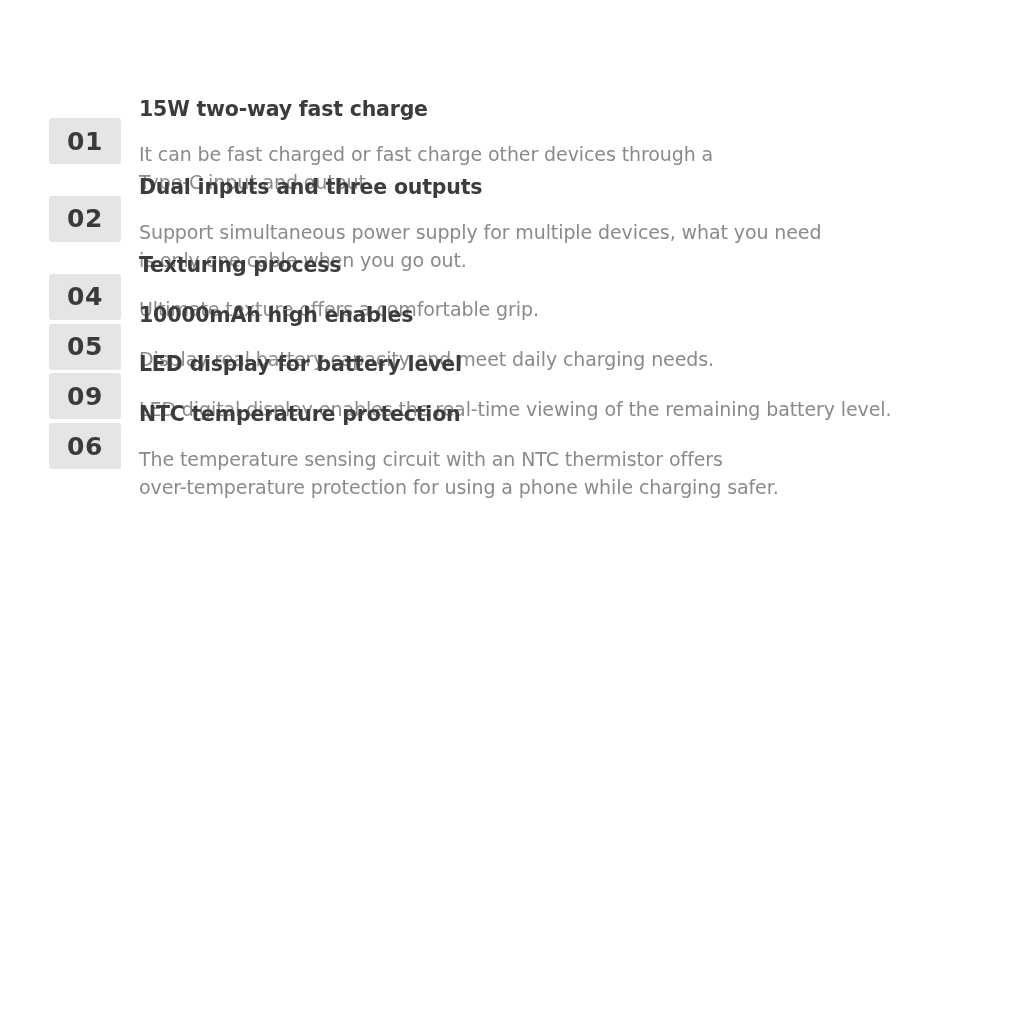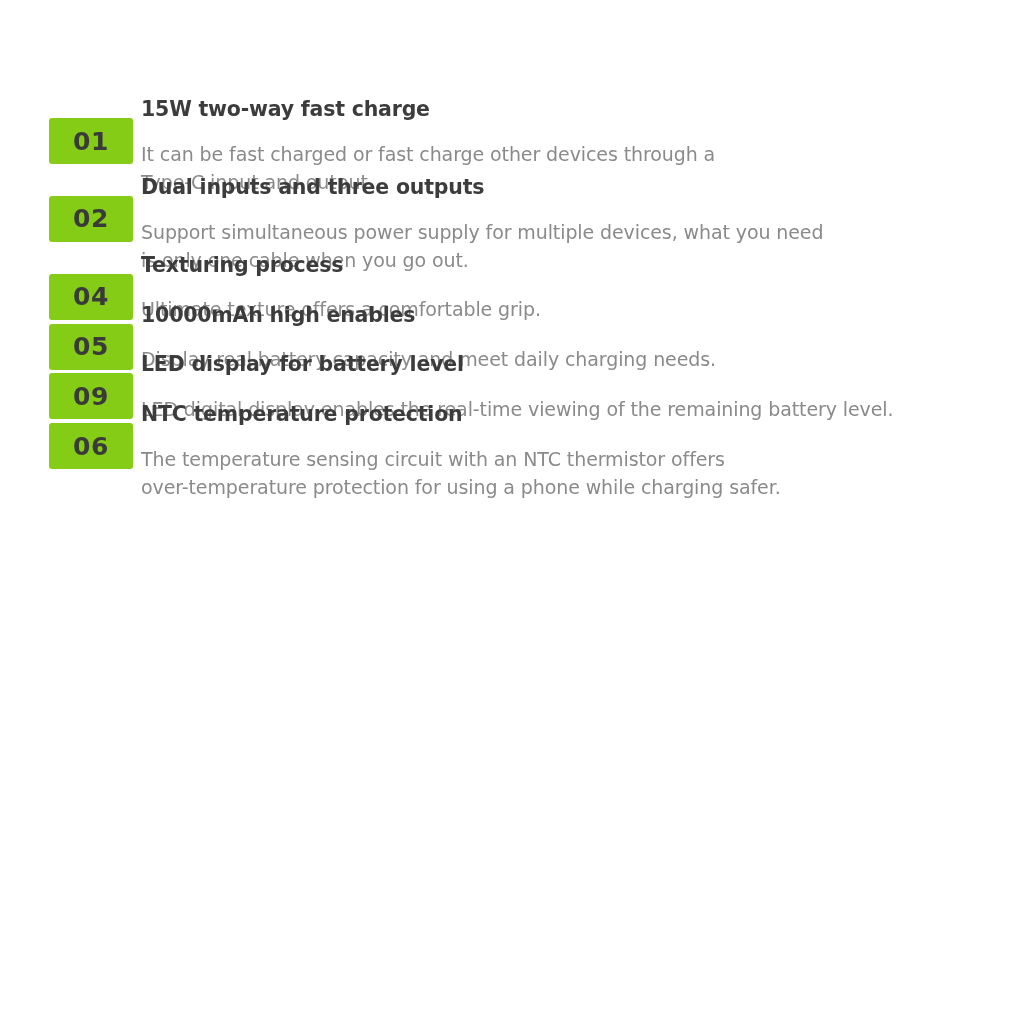--- a/index.html
+++ b/index.html
@@ -23,35 +23,35 @@
   .feature-list {
     display: block;
   }
   .feature {
     display: flex;
     align-items: flex-start;
     padding-left: 49px;
   }
   .badge {
     flex: 0 0 auto;
-    width: 84px;
+    width: 72px;
     height: 46px;
-    background: #84cc16;
+    background: #e5e5e5;
     border-radius: 3px;
     display: flex;
     align-items: center;
     justify-content: center;
     color: #3a3a3a;
     font-size: 25px;
     font-weight: bold;
     letter-spacing: 0.5px;
     font-family: "DejaVu Sans", sans-serif;
   }
   .texts {
-    padding-left: 8px;
+    padding-left: 18px;
     margin-top: -22px;
   }
   .f-title {
     font-size: 20.5px;
     font-weight: bold;
     color: #3c3c3c;
     letter-spacing: -0.2px;
     line-height: 1.35;
     white-space: nowrap;
   }

